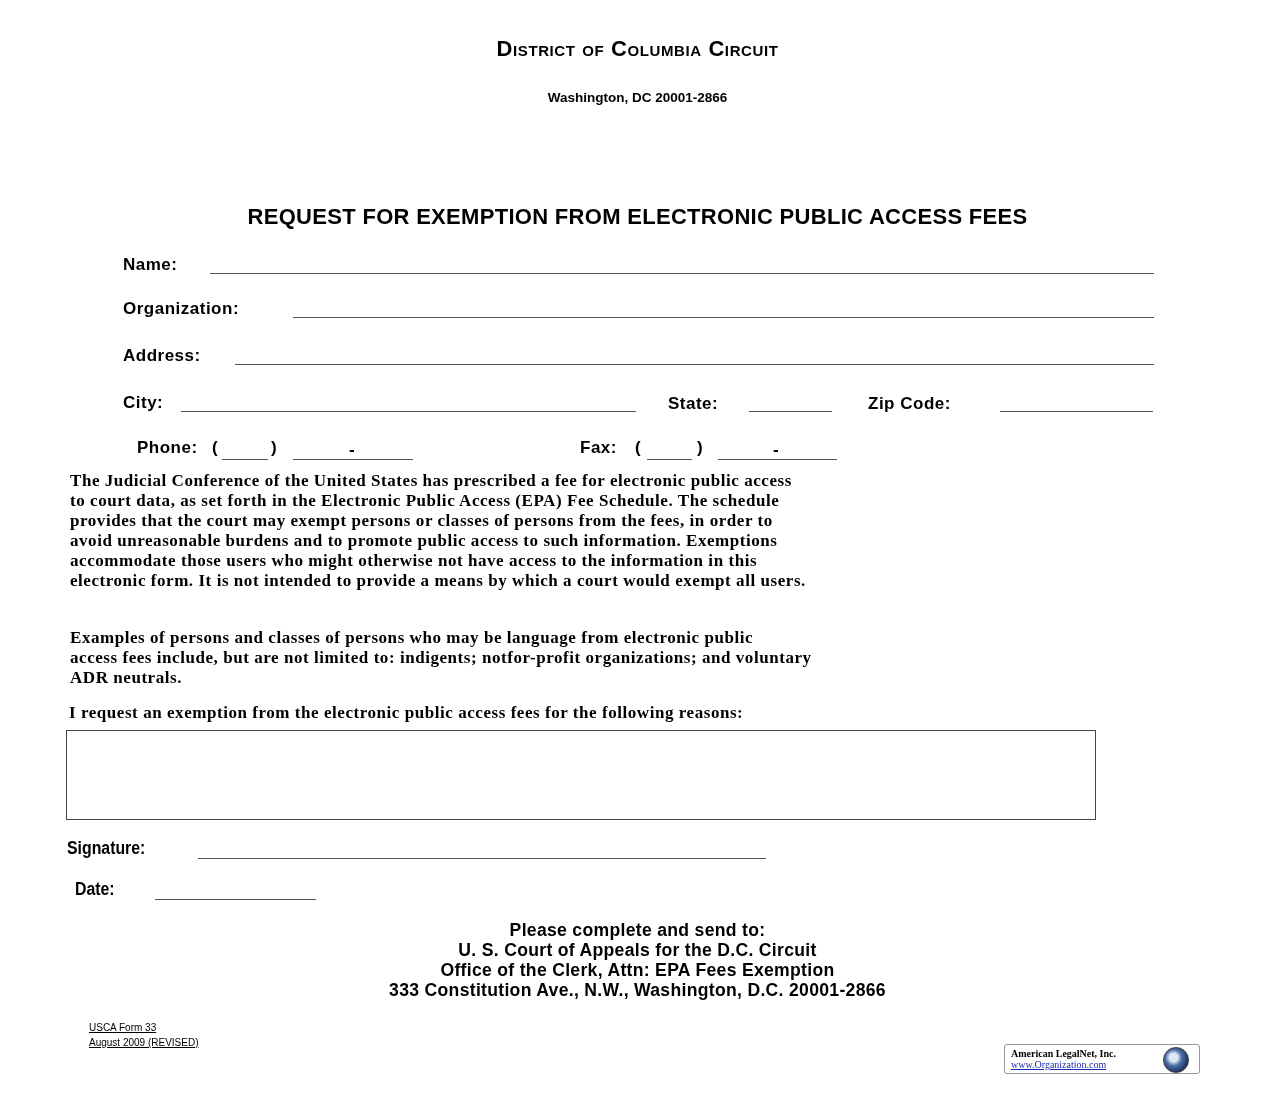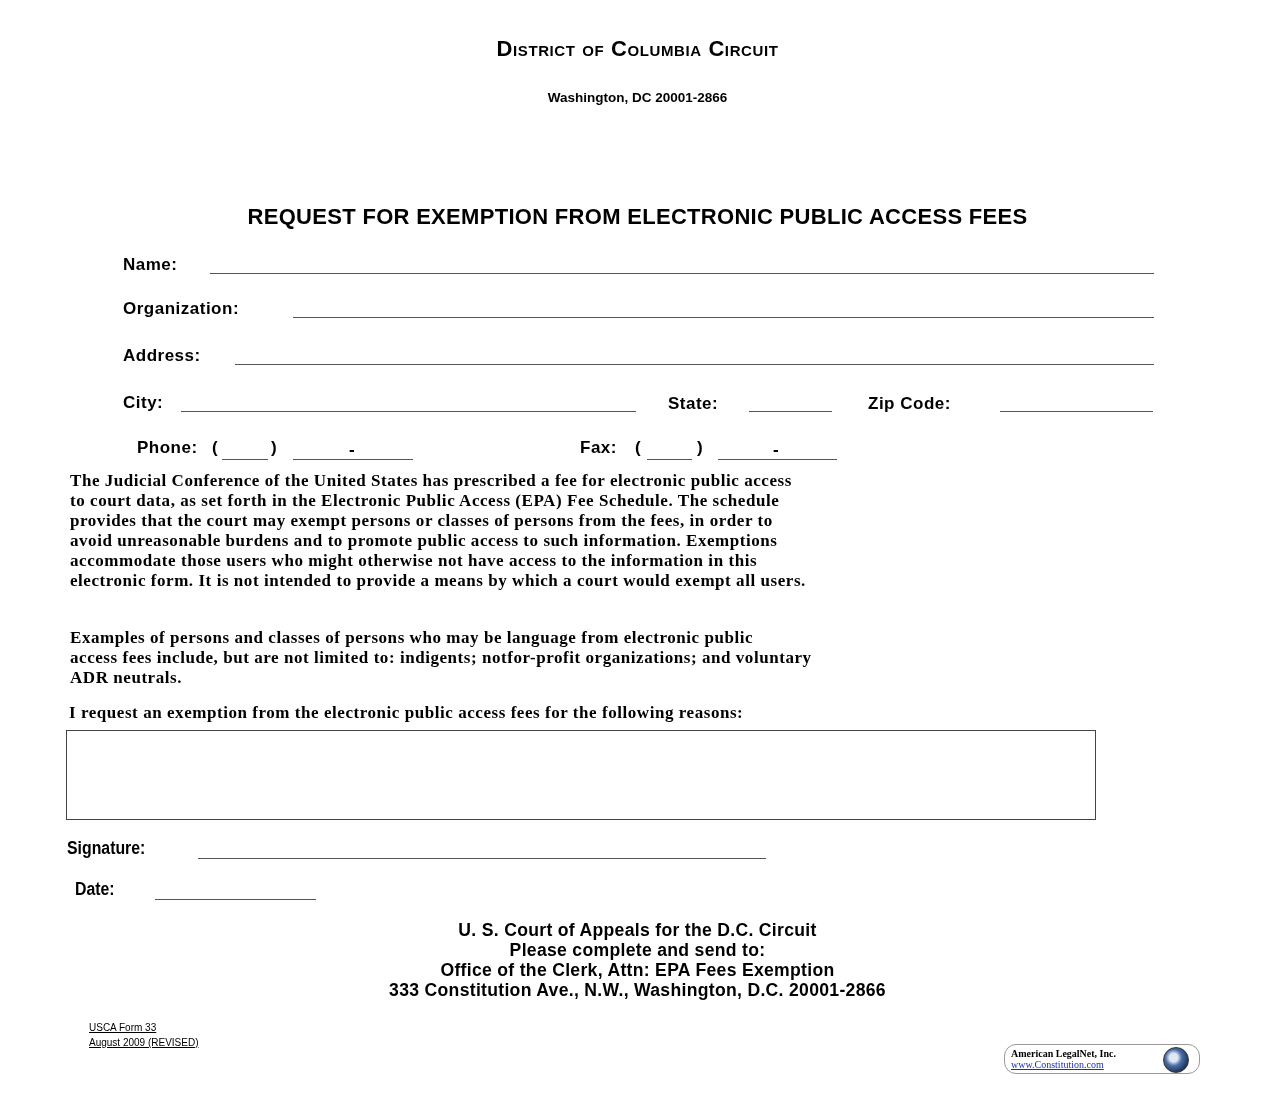--- a/index.html
+++ b/index.html
@@ -11,21 +11,21 @@
   .center { left: 0; width: 1275px; text-align: center; }
   .addr { font-size: 13.5px; font-weight: bold; line-height: 15px; }
   .title { font-size: 22px; font-weight: bold; letter-spacing: 0.3px; }
   .label { font-size: 17px; font-weight: bold; letter-spacing: 0.5px; }
   .uline { position: absolute; height: 0; border-top: 1.5px solid #555; }
   .para { font-size: 17px; font-weight: bold; line-height: 20px; letter-spacing: 0.55px; white-space: nowrap; font-family: Liberation Serif, serif; }
   .sigfont { font-family: "Liberation Sans", sans-serif; font-size: 18px; font-weight: bold; transform: scaleX(0.88); transform-origin: left center; }
   .reason-box { position: absolute; left: 66px; top: 730px; width: 1028px; height: 88px; border: 1.5px solid #444; background: #fff; }
   .send { font-size: 17.6px; font-weight: bold; line-height: 20px; letter-spacing: 0.3px; }
   .formid { font-size: 10px; line-height: 15px; text-decoration: underline; }
-  .badge { position: absolute; left: 1004px; top: 1044px; width: 194px; height: 28px; border: 1px solid #999; border-radius: 12px; background: #fff; }
+  .badge { position: absolute; left: 1004px; top: 1044px; width: 194px; height: 28px; border: 1px solid #999; border-radius: 3px; background: #fff; }
   .badge-name { position: absolute; left: 6px; top: 3px; font-family: "Liberation Serif", serif; font-size: 10px; font-weight: bold; }
   .badge-url { position: absolute; left: 6px; top: 14px; font-family: "Liberation Serif", serif; font-size: 10px; color: #1a2fb0; text-decoration: underline; }
   .globe { position: absolute; left: 158px; top: 2px; width: 24px; height: 24px; border-radius: 50%;
     background: radial-gradient(circle at 40% 40%, #dfe8f5 0 20%, #4c6fa8 40%, #1d2f55 75%); border: 1px solid #333; }
 </style>
 </head>
 <body>
 
 <div class="abs center" style="top:36px;">
   <div style="font-size:22px;font-weight:bold;font-variant:small-caps;letter-spacing:0.6px;line-height:26px;">District of Columbia Circuit</div>
@@ -83,28 +83,28 @@
 
 <div class="abs para" style="left:69px;top:703px;">I request an exemption from the electronic public access fees for the following reasons:</div>
 <div class="reason-box"></div>
 
 <div class="abs sigfont" style="left:67px;top:838px;">Signature:</div>
 <div class="uline" style="left:198px;top:858px;width:568px;"></div>
 <div class="abs sigfont" style="left:75px;top:879px;">Date:</div>
 <div class="uline" style="left:155px;top:899px;width:161px;"></div>
 
 <div class="abs center send" style="top:920px;">
+  <div>Please complete and send to:</div>
   <div>U. S. Court of Appeals for the D.C. Circuit</div>
-  <div>Please complete and send to:</div>
   <div>Office of the Clerk, Attn: EPA Fees Exemption</div>
   <div>333 Constitution Ave., N.W., Washington, D.C. 20001-2866</div>
 </div>
 
 <div class="abs formid" style="left:89px;top:1020px;">
   <div>USCA Form 33</div>
   <div>August 2009 (REVISED)</div>
 </div>
 
 <div class="badge">
   <div class="badge-name">American LegalNet, Inc.</div>
-  <div class="badge-url">www.Constitution.com</div>
+  <div class="badge-url">www.Organization.com</div>
   <div class="globe"></div>
 </div>
 
 </body></html>

